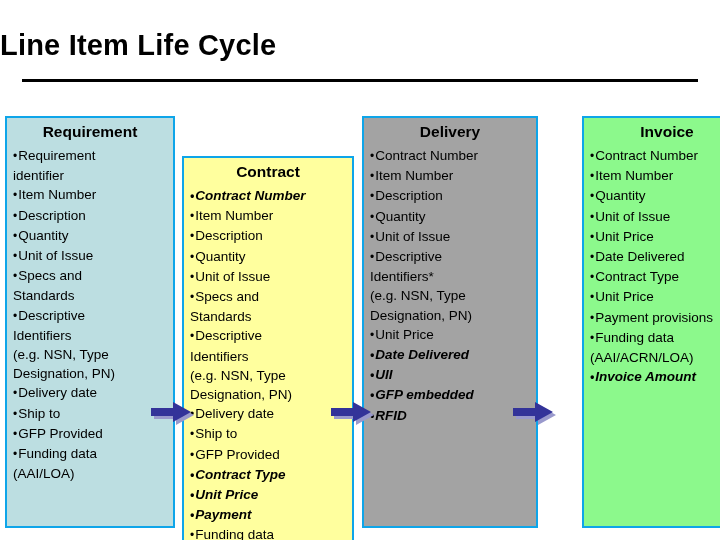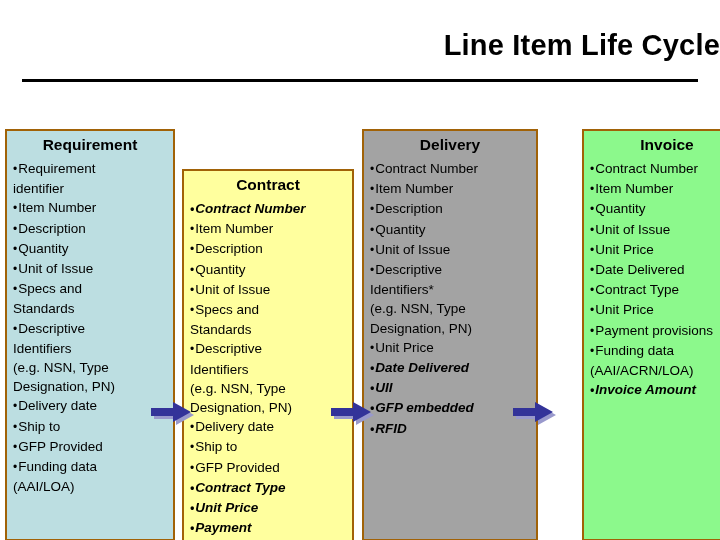--- a/index.html
+++ b/index.html
@@ -15,21 +15,21 @@
     font-family: "Liberation Sans", sans-serif;
     color: #000000;
   }
 
   
   #slide-title {
     position: absolute;
     left: 0;
     top: 28px;
     width: 720px;
-    text-align: right;
+    text-align: left;
     font-size: 29px;
     font-weight: bold;
     letter-spacing: 0.2px;
     line-height: 34px;
     color: #000000;
   }
   #title-rule {
     position: absolute;
     left: 22px;
     top: 79px;
@@ -41,23 +41,23 @@
   
   #columns {
     position: absolute;
     left: 0;
     top: 112px;
     width: 720px;
     height: 414px;
   }
   .col {
     position: absolute;
-    top: 17px;
+    top: 4px;
     height: 412px;
-    border: 2px solid #a16207;
+    border: 2px solid #0ea5e9;
     box-sizing: border-box;
     padding: 4px 6px 2px 6px;
     overflow: hidden;
   }
   .col-0 { left: 5px;   width: 170px; background: #bcdee1; }
   .col-1 { left: 182px; width: 172px; background: #ffff9e; margin-top: 40px; }
   .col-2 { left: 362px; width: 176px; background: #a3a3a3; }
   .col-3 { left: 546px; width: 170px; background: #8cf98c; margin-left: 36px; }
 
   .col-header {

